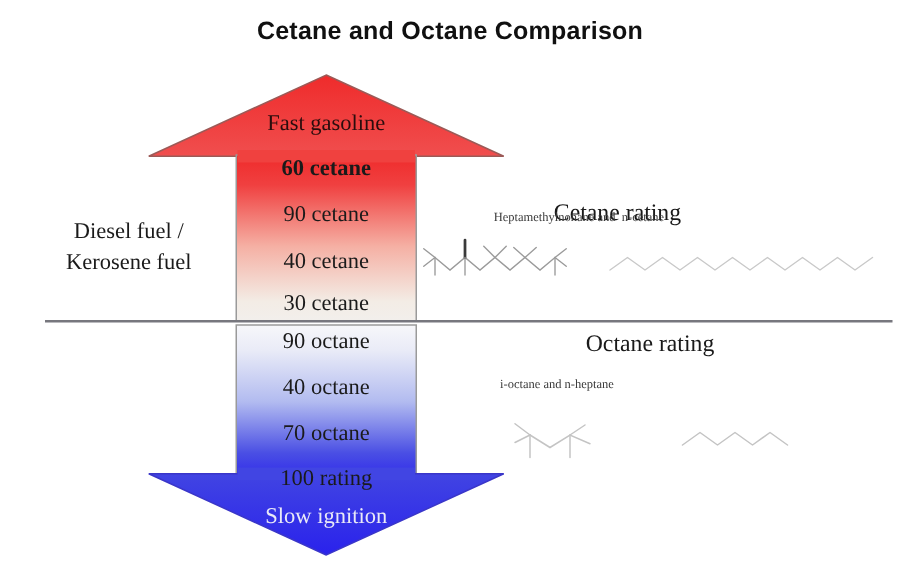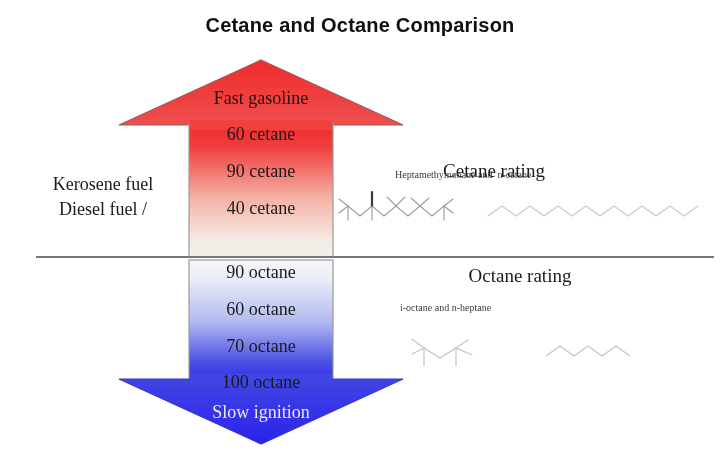--- a/index.html
+++ b/index.html
@@ -55,21 +55,21 @@
     position: absolute;
     width: 292px;
     left: 115px;
     text-align: center;
     font-family: "Liberation Serif", "DejaVu Serif", serif;
     font-size: 18px;
     color: #1a1a1a;
     white-space: nowrap;
   }
   .lbl-fast   { top: 88px;  color: #2a0d0d; }
-  .lbl-c60    { top: 124px; }
+  .lbl-c60    { top: 124px; font-weight: bold; }
   .lbl-c50    { top: 161px; }
   .lbl-c40    { top: 198px; }
   .lbl-c30    { top: 232px; }
   .lbl-o70    { top: 262px; }
   .lbl-o80    { top: 299px; }
   .lbl-o90    { top: 336px; }
   .lbl-o100   { top: 372px; }
   .lbl-slow   { top: 402px; color: #e9e9f7; }
 
   
@@ -160,30 +160,31 @@
         <path d="M 146 386 L 4 321 L 80 321 L 80 318 L 212 318 L 212 321 L 288 321 Z" fill="url(#gradDownHead)" stroke="#3a36c9" stroke-width="1.2"></path>
         <rect x="75" y="316" width="142" height="10" fill="#4145e3" stroke="none"></rect>
       </g>
     </svg>
   </div>
 
   <div class="arrow-label lbl-fast">Fast gasoline</div>
   <div class="arrow-label lbl-c60">60 cetane</div>
   <div class="arrow-label lbl-c50">90 cetane</div>
   <div class="arrow-label lbl-c40">40 cetane</div>
+  <div class="arrow-label lbl-c30">30 cetane</div>
 
   <div class="arrow-label lbl-o70">90 octane</div>
-  <div class="arrow-label lbl-o80">60 octane</div>
+  <div class="arrow-label lbl-o80">40 octane</div>
   <div class="arrow-label lbl-o90">70 octane</div>
-  <div class="arrow-label lbl-o100">100 octane</div>
+  <div class="arrow-label lbl-o100">100 rating</div>
   <div class="arrow-label lbl-slow">Slow ignition</div>
 
   <div class="side-label side-diesel">
+    <div>Diesel fuel /</div>
     <div>Kerosene fuel</div>
-    <div>Diesel fuel /</div>
   </div>
 
   <div class="divider"></div>
 
   <div class="rating-head cet-head">Cetane rating</div>
   <div class="rating-sub cet-sub">Heptamethylnonane and  n-cetane</div>
 
   <svg class="mol" style="left:338px; top:190px;" width="120" height="46" viewBox="0 0 120 46">
     <g fill="none" stroke="#9b9b9b" stroke-width="1.1" stroke-linecap="round">
 

